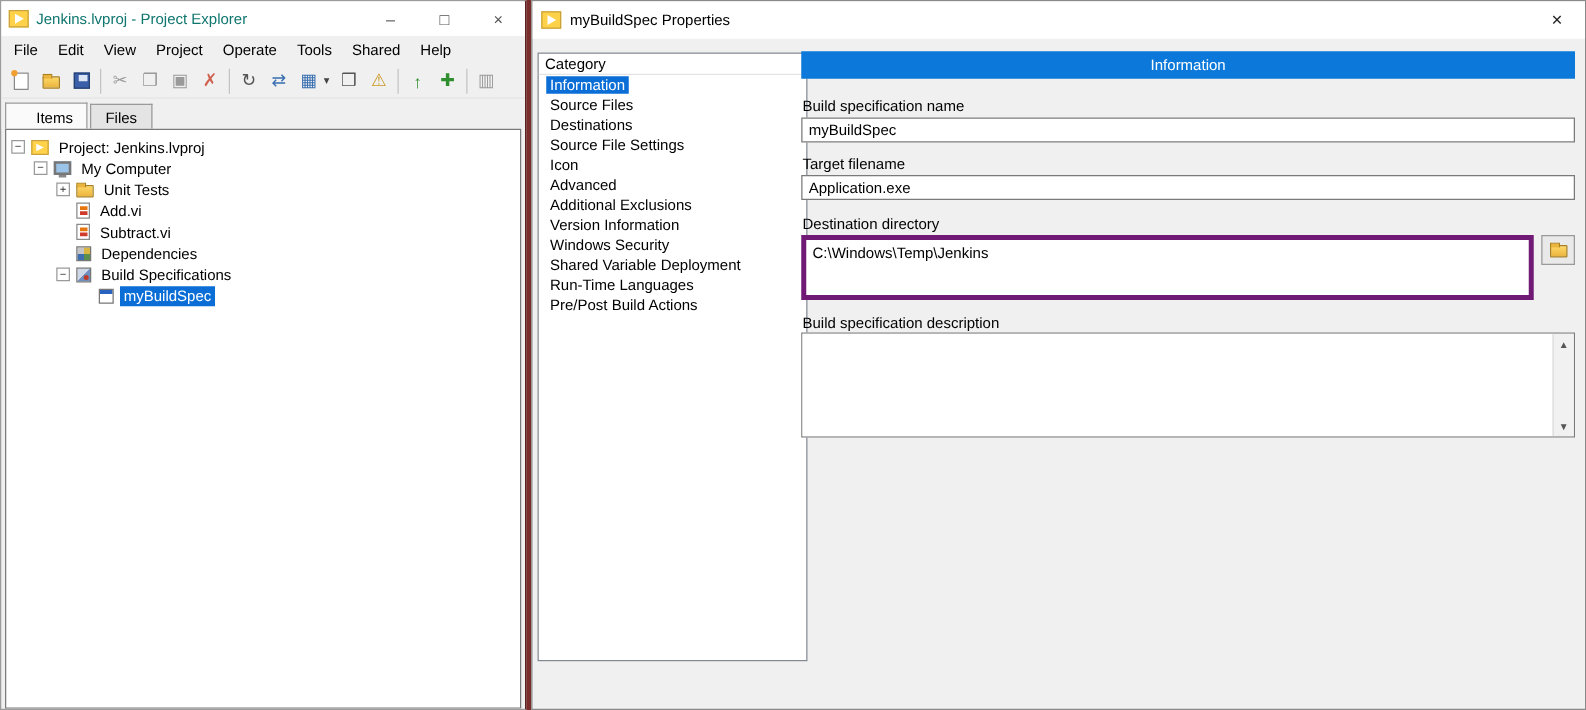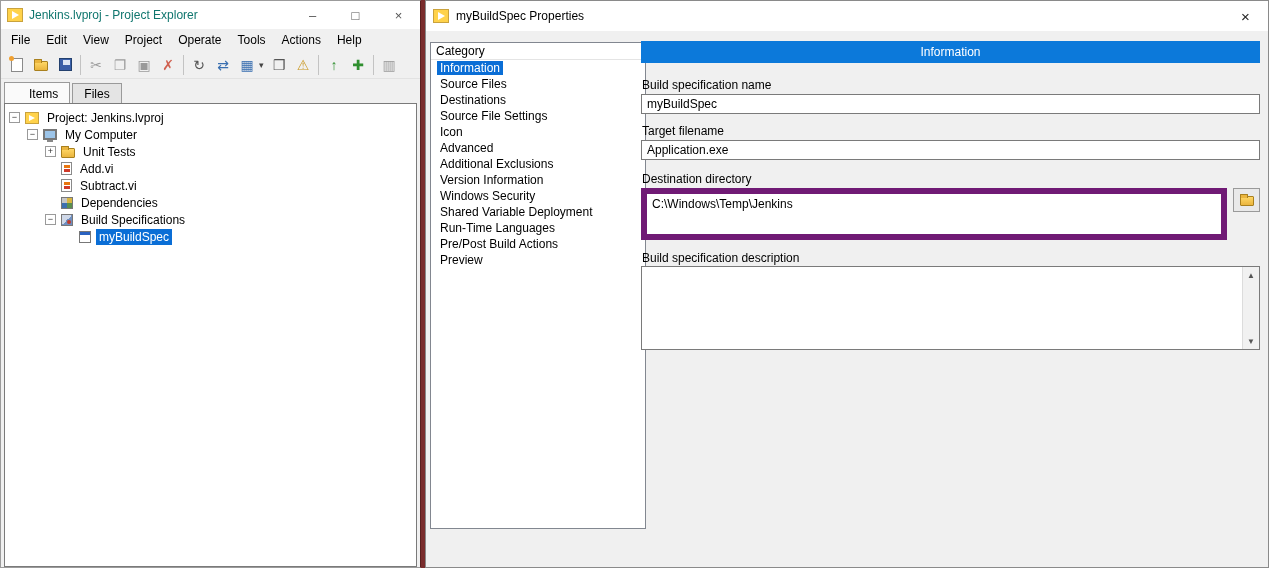--- a/index.html
+++ b/index.html
@@ -90,21 +90,21 @@
   .cat-item { height: 16px; line-height: 16px; padding-left: 6px; white-space: nowrap; }
   .cat-item .cat-text { padding: 0 3px; }
   .cat-item.selected .cat-text { background: #0a6ed6; color: #fff; }
 
   .section-header { position: absolute; left: 215px; top: 40px; width: 619px; height: 22px;
     background: #0c79da; color: #fff; display: flex; align-items: center; justify-content: center; }
   .field-label { position: absolute; left: 216px; height: 14px; }
   .text-input { position: absolute; left: 215px; width: 619px; height: 20px;
     border: 1px solid #7a7a7a; background: #fff; font: inherit; padding: 0 5px; }
   .dest-box { position: absolute; left: 215px; top: 187px; width: 586px; height: 52px;
-    border: 6px solid #701a75; background: #fff; font: inherit; padding: 3px 5px; resize: none; overflow: hidden; }
+    border: 4px solid #701a75; background: #fff; font: inherit; padding: 3px 5px; resize: none; overflow: hidden; }
   .browse-btn { position: absolute; left: 807px; top: 187px; width: 27px; height: 24px;
     background: #e9e9e9; border: 1px solid #9a9a9a; display: flex; align-items: center; justify-content: center; }
   .desc-wrap { position: absolute; left: 215px; top: 265px; width: 619px; height: 84px;
     border: 1px solid #7a7a7a; background: #fff; display: flex; }
   .desc-text { flex: 1; border: none; outline: none; resize: none; font: inherit; padding: 3px 5px; }
   .desc-scroll { width: 17px; background: #f1f1f1; border-left: 1px solid #dcdcdc;
     display: flex; flex-direction: column; justify-content: space-between; }
   .scroll-arrow { height: 16px; display: flex; align-items: center; justify-content: center; font-size: 8px; color: #555; }
 
   .btn-row { position: absolute; left: 215px; top: 542px; width: 619px; display: flex; justify-content: flex-end; gap: 9px; margin-top: 44px; }
@@ -127,21 +127,21 @@
       </span>
     </div>
 
     <div class="menubar">
       <span class="menu-item">File</span>
       <span class="menu-item">Edit</span>
       <span class="menu-item">View</span>
       <span class="menu-item">Project</span>
       <span class="menu-item">Operate</span>
       <span class="menu-item">Tools</span>
-      <span class="menu-item">Actions</span>
+      <span class="menu-item">Shared</span>
       <span class="menu-item">Help</span>
     </div>
 
     <div class="toolbar">
       <span class="tb">
           <span class="page-icon"></span>
         </span>
       <span class="tb">
           <span class="icon-folder"></span>
         </span>
@@ -230,21 +230,20 @@
       <div class="cat-item"><span class="cat-text">Destinations</span></div>
       <div class="cat-item"><span class="cat-text">Source File Settings</span></div>
       <div class="cat-item"><span class="cat-text">Icon</span></div>
       <div class="cat-item"><span class="cat-text">Advanced</span></div>
       <div class="cat-item"><span class="cat-text">Additional Exclusions</span></div>
       <div class="cat-item"><span class="cat-text">Version Information</span></div>
       <div class="cat-item"><span class="cat-text">Windows Security</span></div>
       <div class="cat-item"><span class="cat-text">Shared Variable Deployment</span></div>
       <div class="cat-item"><span class="cat-text">Run-Time Languages</span></div>
       <div class="cat-item"><span class="cat-text">Pre/Post Build Actions</span></div>
-      <div class="cat-item"><span class="cat-text">Preview</span></div>
     </div>
 
     <div class="section-header">Information</div>
 
     <div class="field-label" style="top:77px">Build specification name</div>
     <input class="text-input" style="top: 93px;" type="text" value="myBuildSpec">
 
     <div class="field-label" style="top:123px">Target filename</div>
     <input class="text-input" style="top: 139px;" type="text" value="Application.exe">
 

